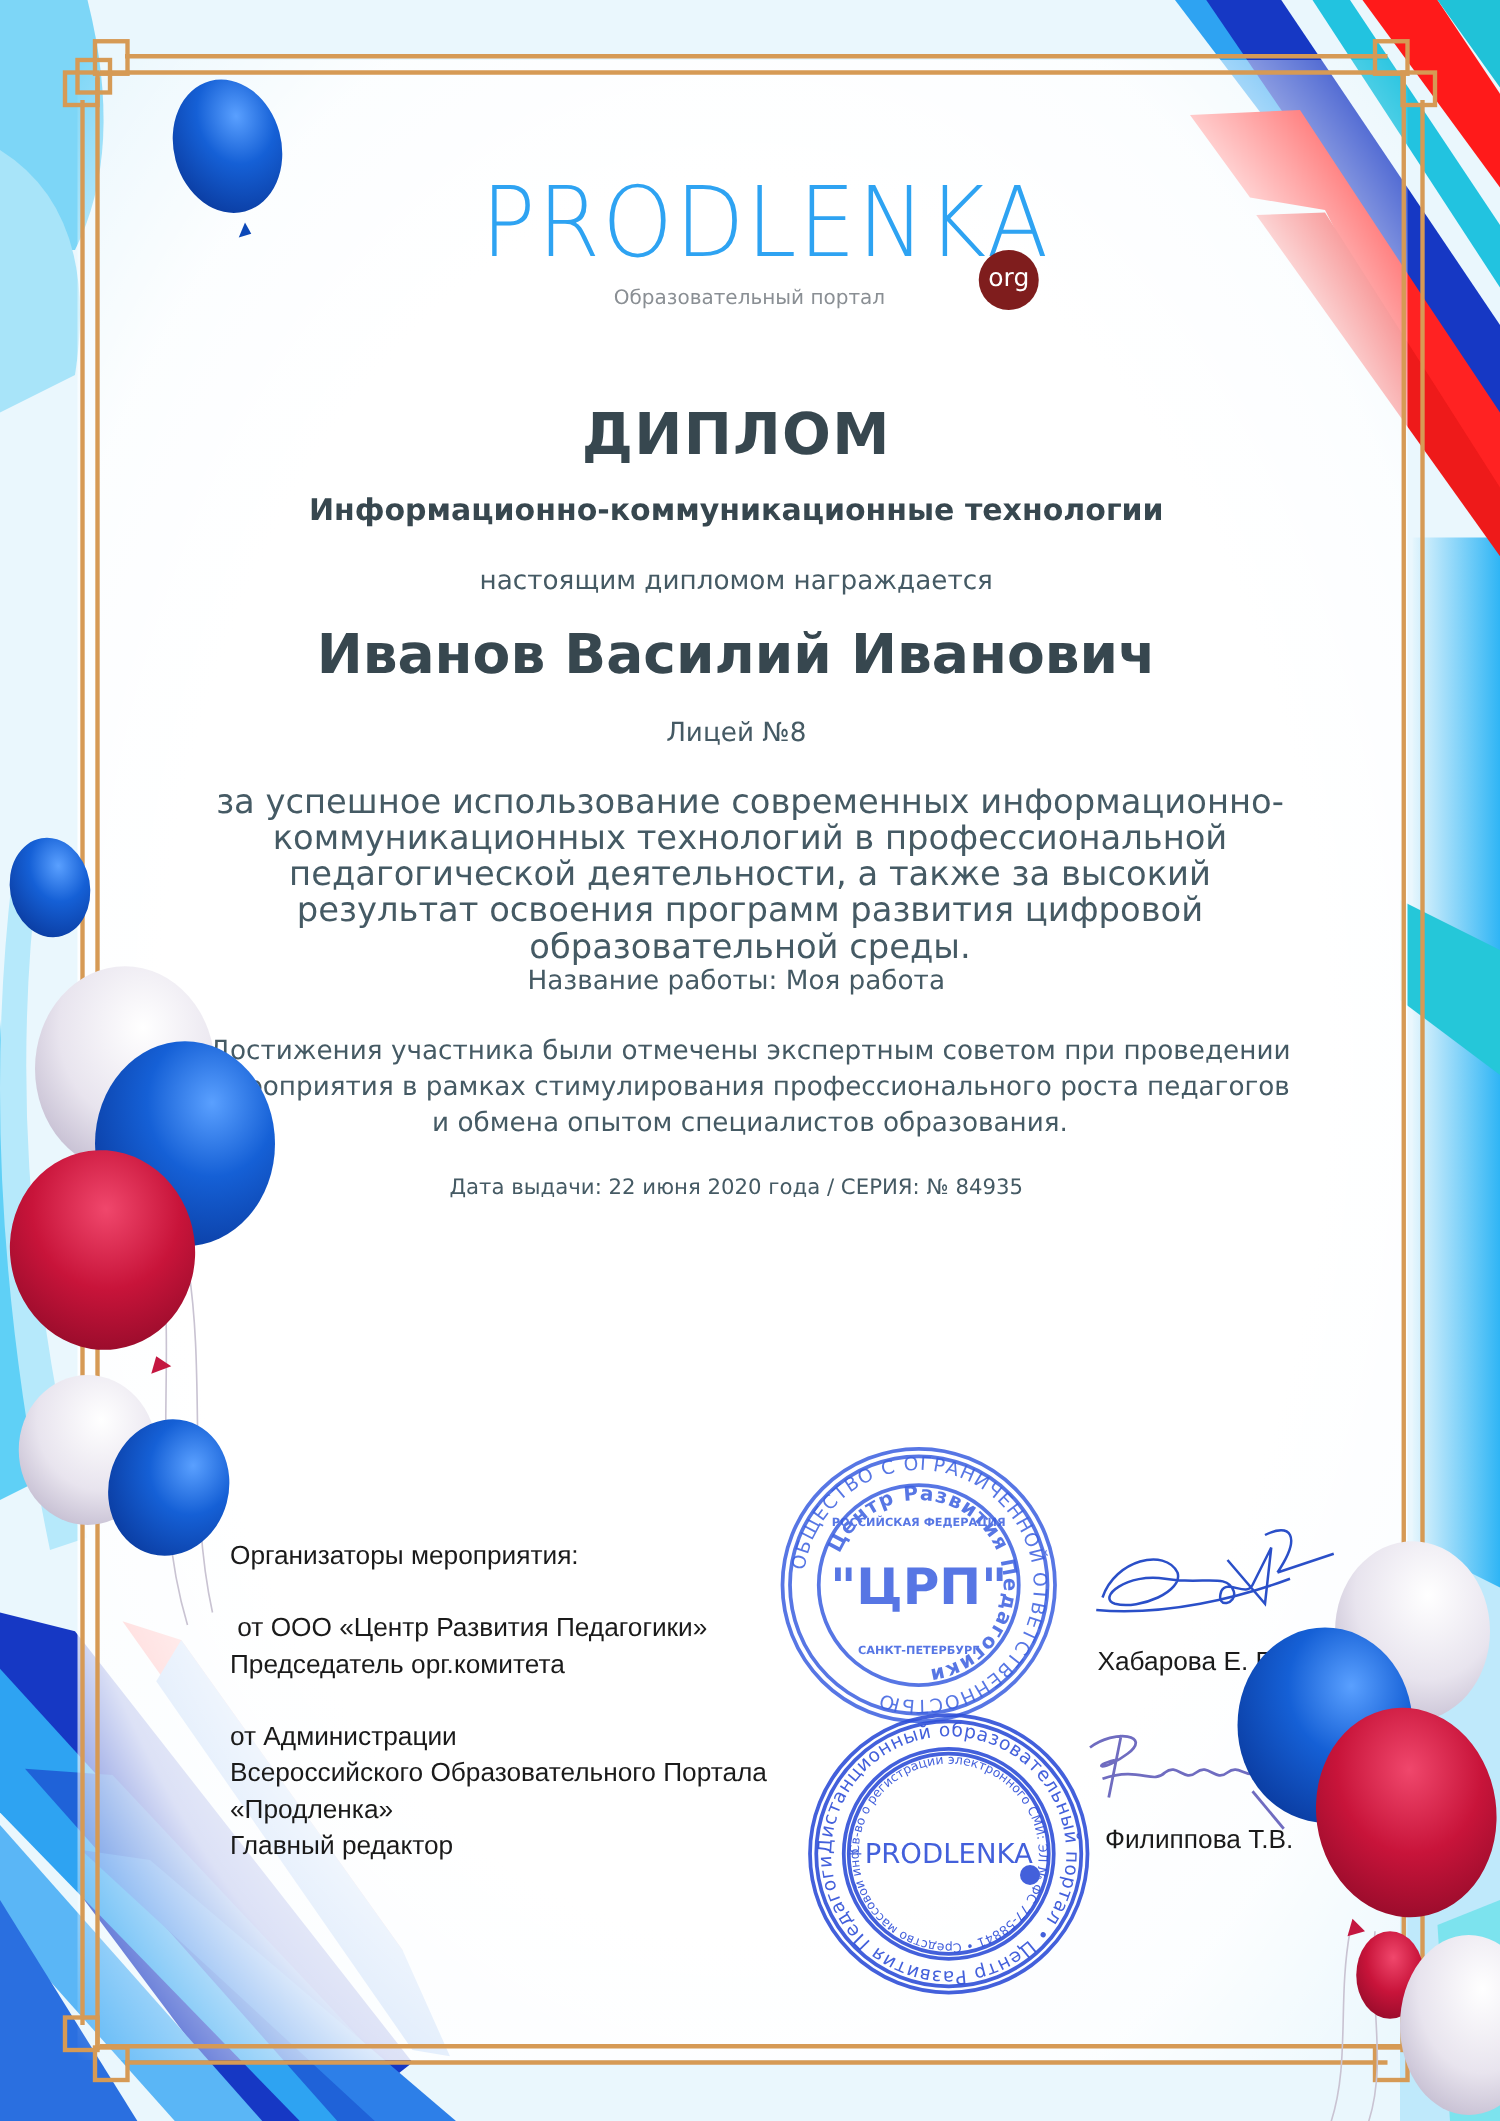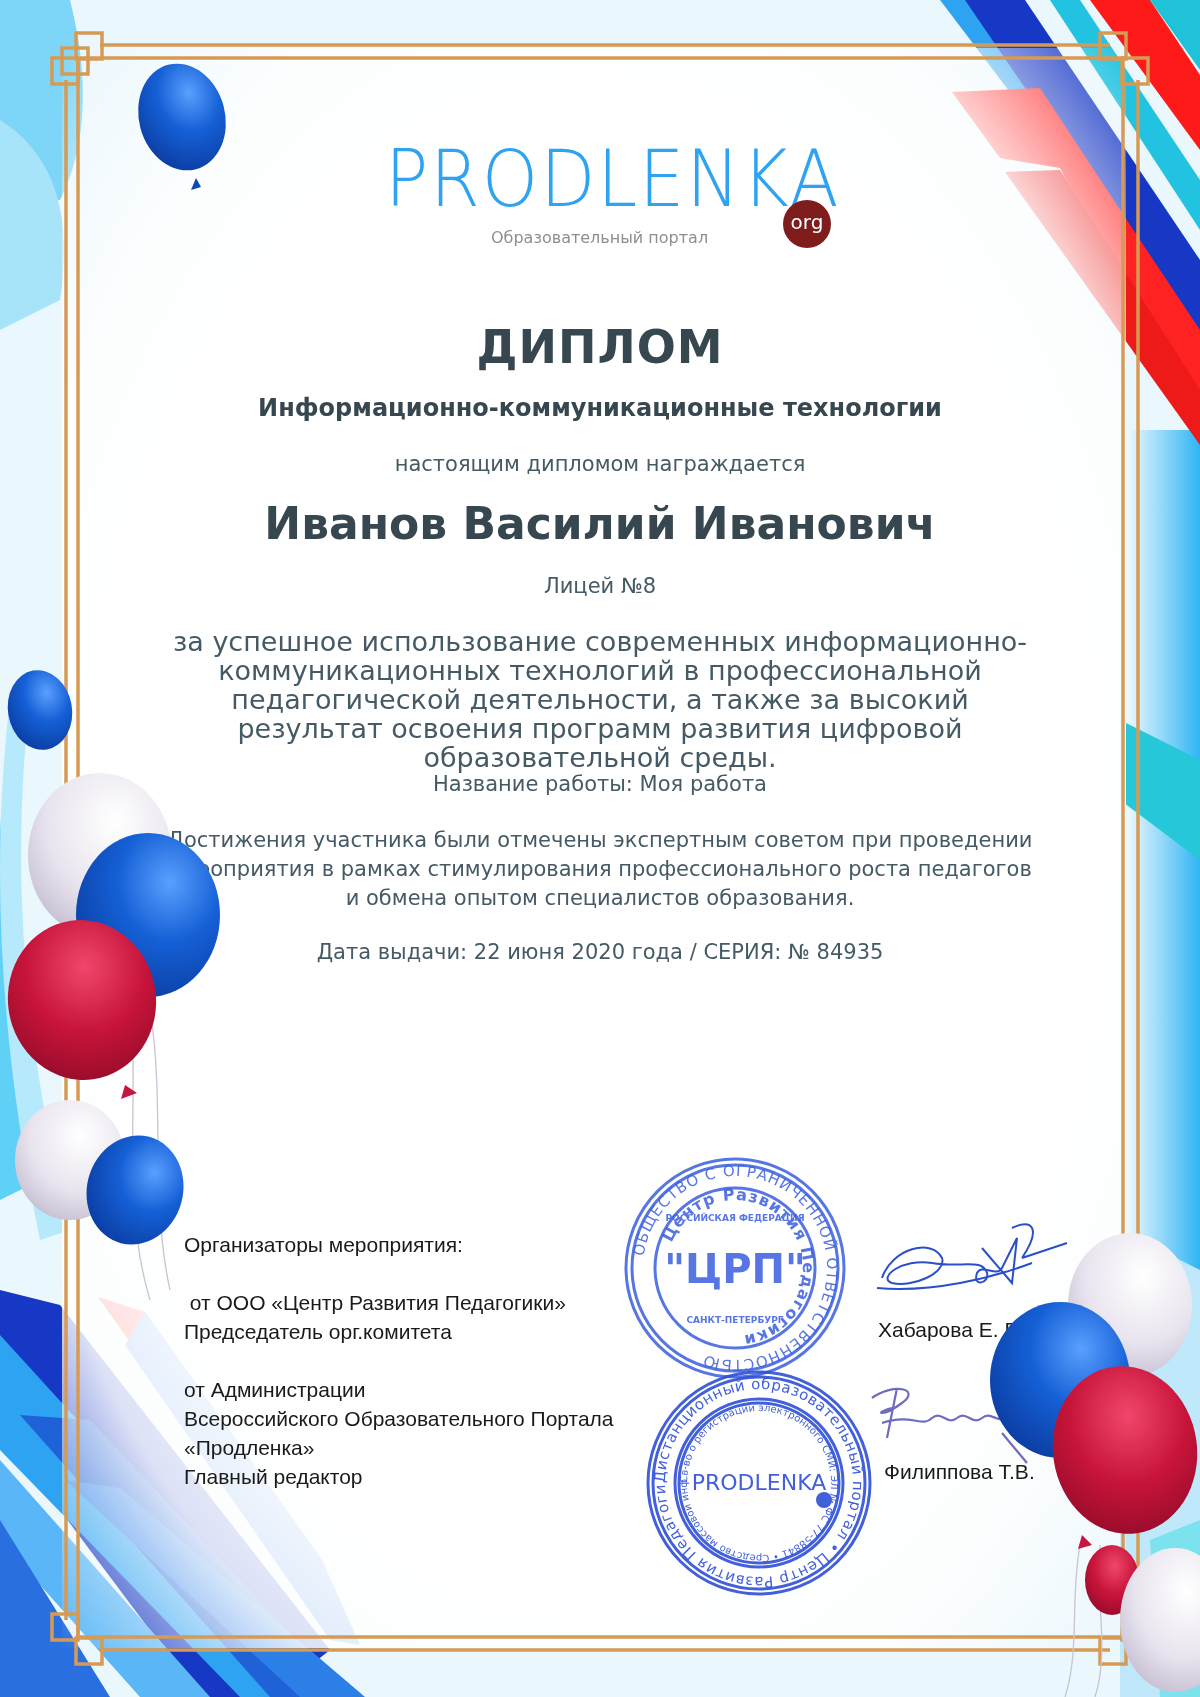--- a/index.html
+++ b/index.html
@@ -25,30 +25,30 @@
       font-size: 78px; letter-spacing: 2px; color: #2ea3f2; line-height: 1;
       transform: scaleX(0.92); transform-origin: left top;
     }
     .logo-org {
       position: absolute; left: 398px; top: 60px; width: 48px; height: 48px; border-radius: 50%;
       background: #7f1d1d; color: #fff; font-size: 20px; text-align: center; line-height: 44px;
     }
     .logo-sub {
       position: absolute; left: 90px; top: 88px; font-size: 16px; color: #8a8f94; margin-left: 16px;
     }
-    .t-center { position: absolute; left: 150px; width: 900px; text-align: center; color: #37474f; }
+    .t-center { position: absolute; left: 139px; width: 900px; text-align: center; color: #37474f; }
     .title { top: 320px; font-size: 46px; font-weight: bold; letter-spacing: 1px; }
     .subject { top: 394px; font-size: 24px; font-weight: bold; }
     .awarded { top: 452px; font-size: 21px; color: #455a64; }
     .name { top: 498px; font-size: 44px; font-weight: bold; }
     .org { top: 574px; font-size: 21px; color: #455a64; }
     .reason { top: 627px; font-size: 27px; line-height: 29px; color: #455a64; left: 165px; width: 870px; }
     .work { top: 772px; font-size: 21px; color: #455a64; }
     .achieve { top: 826px; font-size: 21px; line-height: 29px; color: #455a64; left: 165px; width: 870px; }
-    .issued { top: 940px; font-size: 21px; color: #455a64; }
+    .issued { top: 940px; font-size: 17px; color: #455a64; }
     .organizers {
       position: absolute; left: 184px; top: 1230px; font-family: "Liberation Sans", sans-serif;
       font-size: 21px; line-height: 29px; color: #1a1a1a;
     }
     .organizers div { white-space: nowrap; }
     .gap { height: 29px; }
     .signer {
       position: absolute; font-family: "Liberation Sans", sans-serif; font-size: 21px; color: #1a1a1a;
     }
     .stamp { position: absolute; z-index: 6; }

